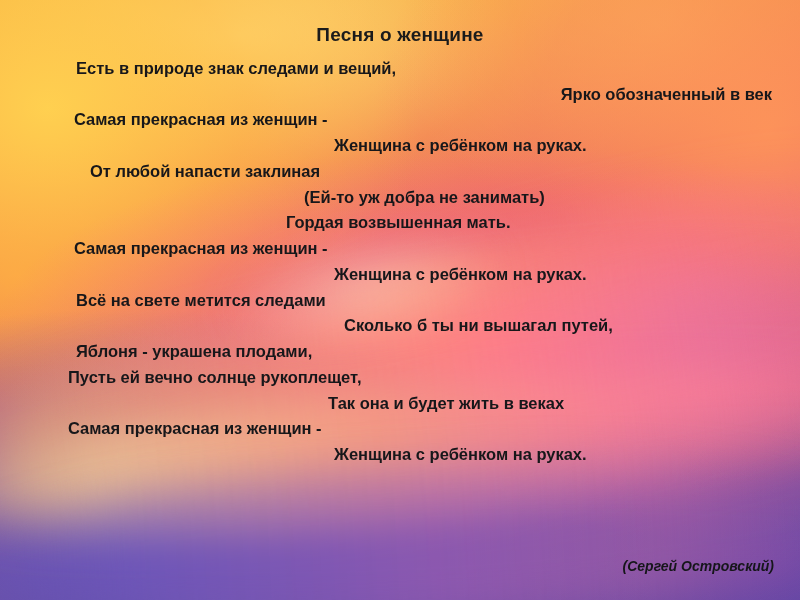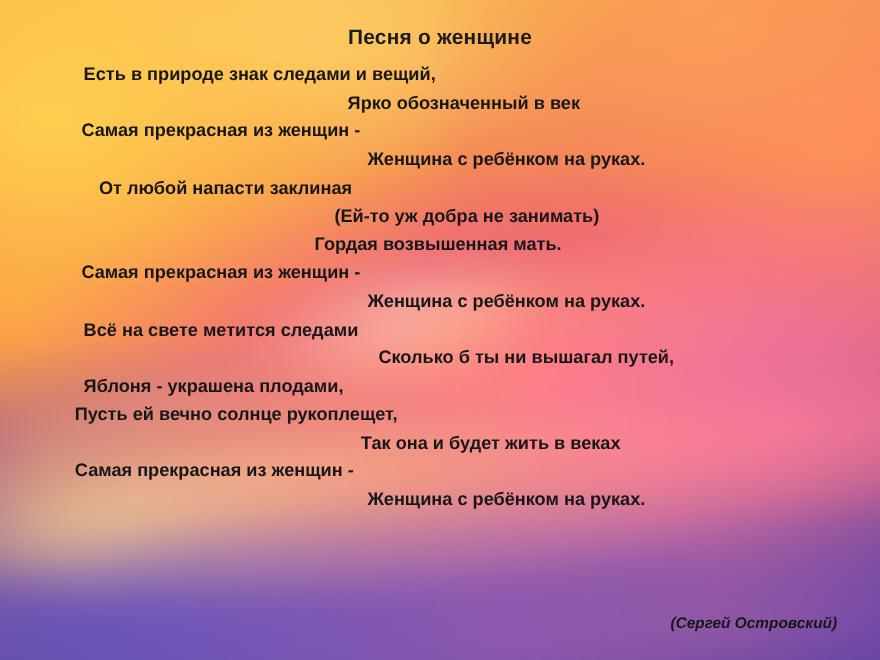--- a/index.html
+++ b/index.html
@@ -159,29 +159,29 @@
   }
   .line {
     white-space: pre;
     margin: 0;
   }
   .indent-0 { padding-left: 48px; }
   .indent-1 { padding-left: 62px; }
   .indent-2 { padding-left: 52px; }
   .indent-3 { padding-left: 46px; }
   .indent-4 { padding-left: 40px; }
-  .indent-big-1 { padding-left: 288px; }
+  .indent-big-1 { padding-left: 288px; text-align: right; }
   .indent-big-2 { padding-left: 306px; }
   .indent-big-3 { padding-left: 276px; }
   .indent-big-4 { padding-left: 300px; }
   .indent-big-5 { padding-left: 258px; }
   .indent-big-6 { padding-left: 316px; }
   .author {
     position: absolute;
-    right: 39px;
+    right: 26px;
     bottom: 26px;
     font-style: italic;
     font-weight: bold;
     font-size: 14px;
     color: #16161a;
     white-space: pre;
   }
 </style>
 </head>
 <body>

